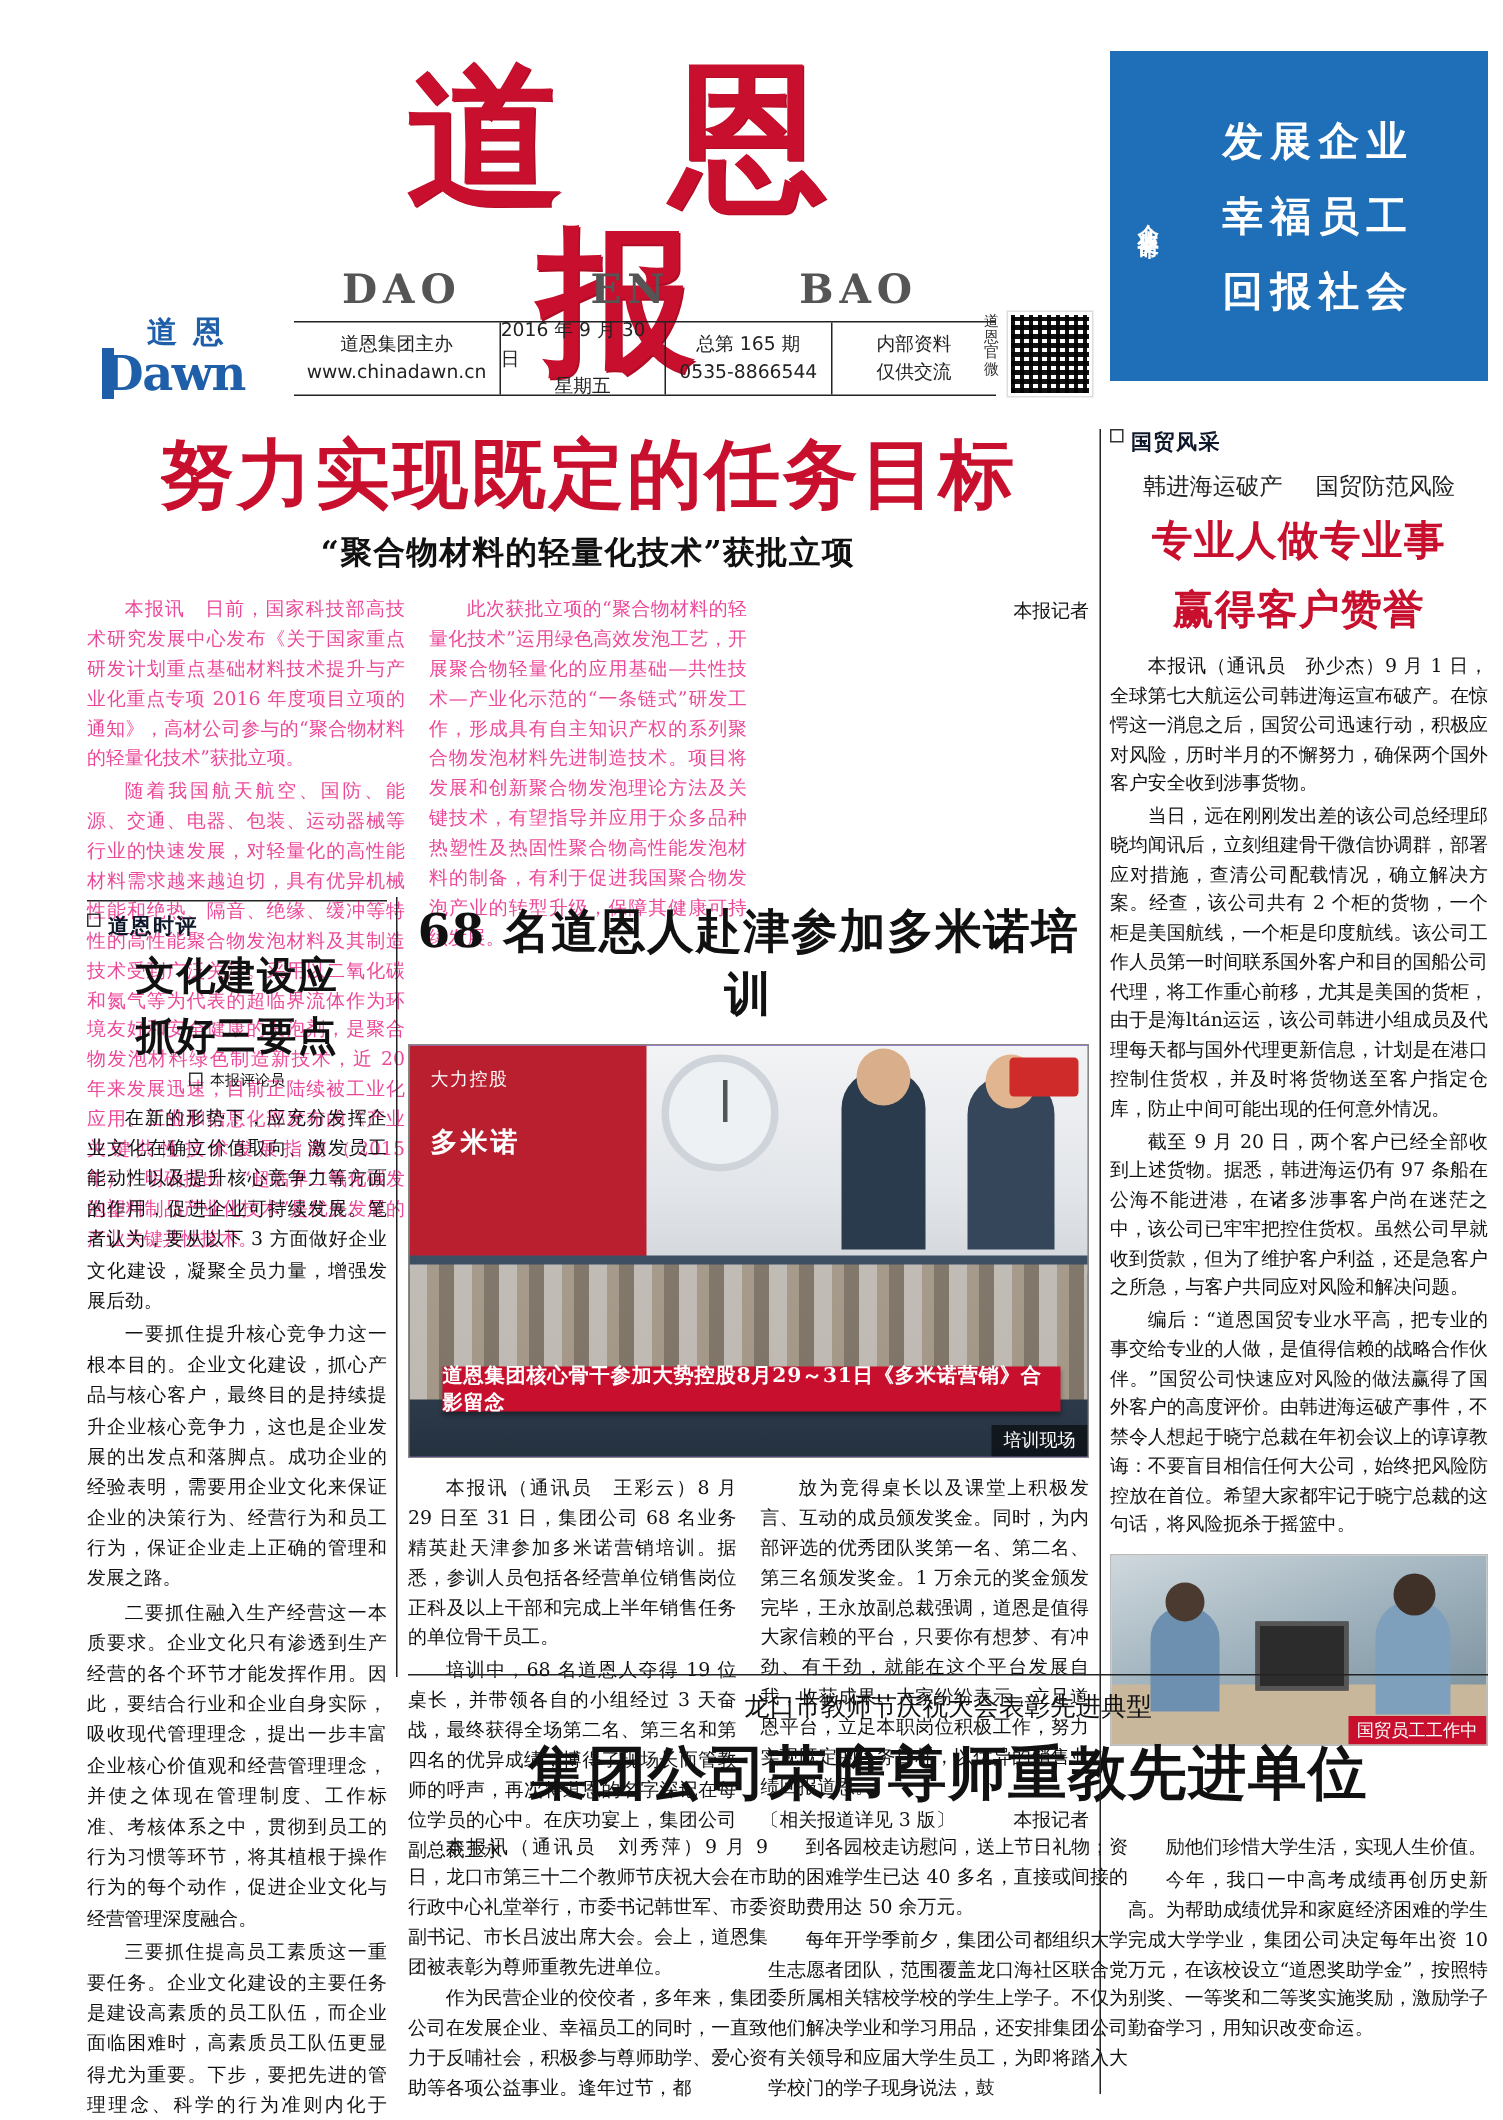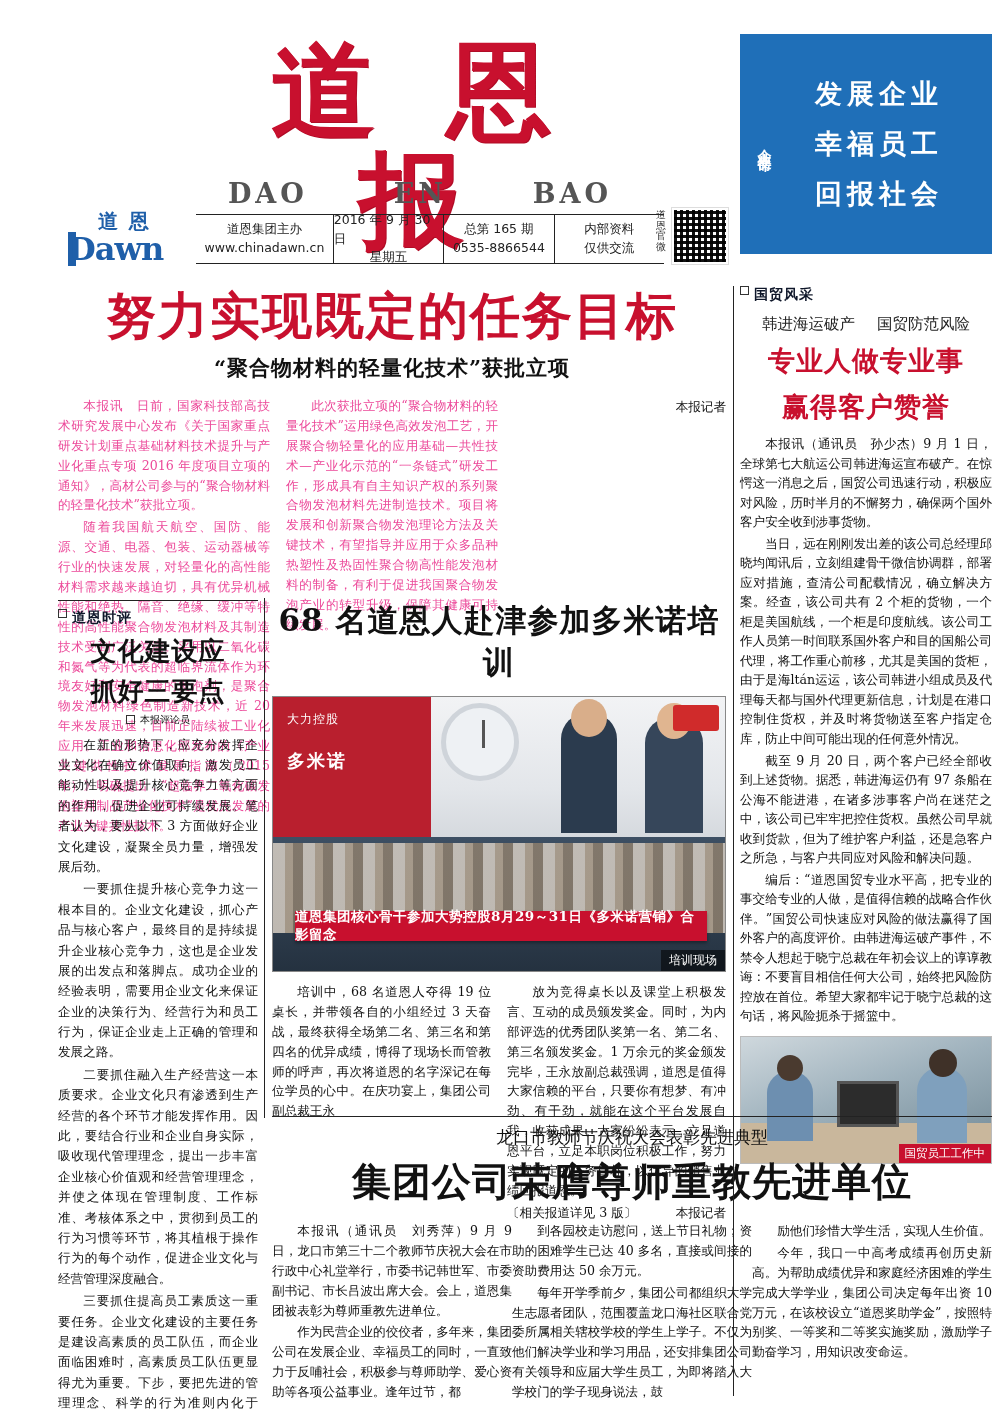--- a/index.html
+++ b/index.html
@@ -346,20 +346,21 @@
       <div class="fp-face2"></div>
       <div class="fp-face2h"></div>
       <div class="fp-badge"></div>
       <div class="fp-crowd"></div>
       <div class="fp-people"></div>
       <div class="fp-banner">道恩集团核心骨干参加大势控股8月29～31日《多米诺营销》合影留念</div>
       <div class="fp-cap">培训现场</div>
     </div>
     <div class="feature-cols">
       <div class="col">
+        <p>本报讯（通讯员　王彩云）8 月 29 日至 31 日，集团公司 68 名业务精英赴天津参加多米诺营销培训。据悉，参训人员包括各经营单位销售岗位正科及以上干部和完成上半年销售任务的单位骨干员工。</p>
         <p>培训中，68 名道恩人夺得 19 位桌长，并带领各自的小组经过 3 天奋战，最终获得全场第二名、第三名和第四名的优异成绩，博得了现场长而管教师的呼声，再次将道恩的名字深记在每位学员的心中。在庆功宴上，集团公司副总裁王永</p>
       </div>
       <div class="col">
         <p>放为竞得桌长以及课堂上积极发言、互动的成员颁发奖金。同时，为内部评选的优秀团队奖第一名、第二名、第三名颁发奖金。1 万余元的奖金颁发完毕，王永放副总裁强调，道恩是值得大家信赖的平台，只要你有想梦、有冲劲、有干劲，就能在这个平台发展自我，收获成果。大家纷纷表示，立足道恩平台，立足本职岗位积极工作，努力实现既定的任务目标，以优异的销售业绩回报道恩。</p>
         <div class="note-line">
           <span>〔相关报道详见 3 版〕</span>
           <span>本报记者</span>
         </div>
       </div>
     </div>

